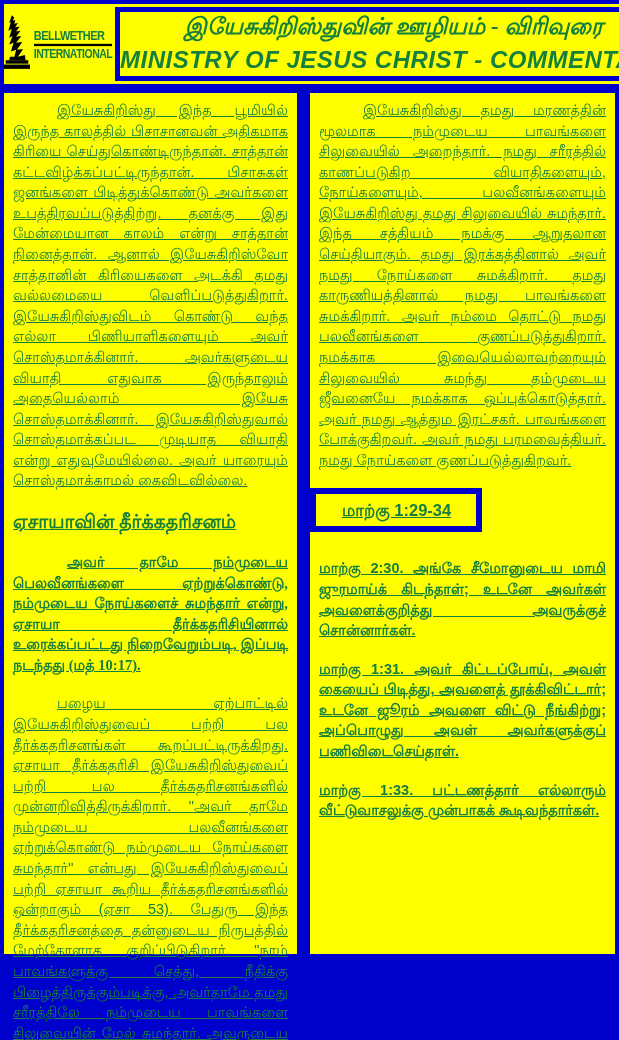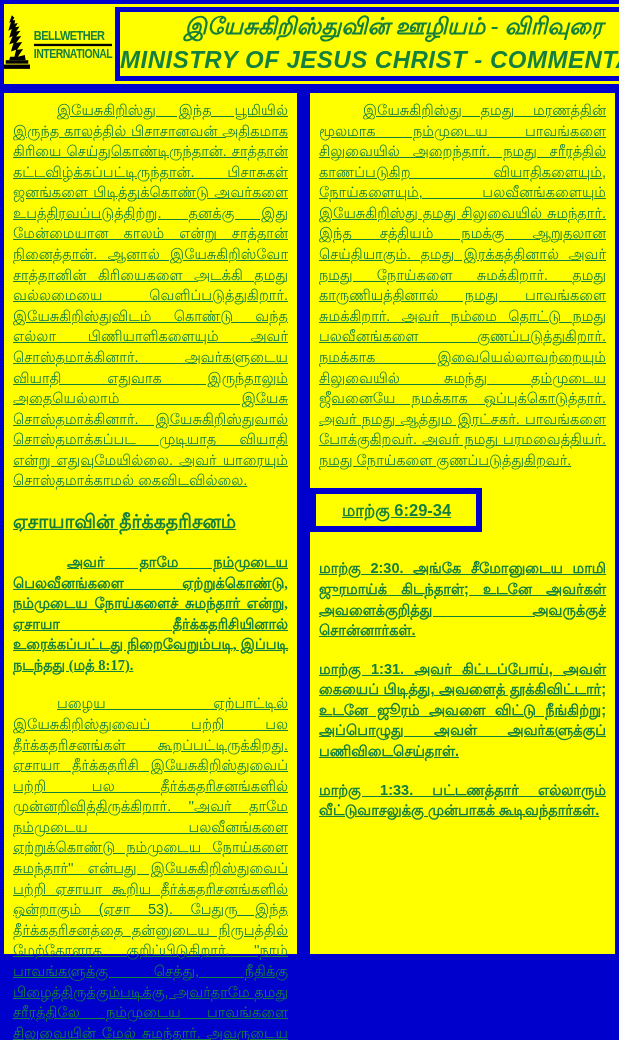--- a/index.html
+++ b/index.html
@@ -121,31 +121,31 @@
     </div>
   </div>
 
   <div class="header-rule"></div>
 
   <div class="body-area">
 
     <div class="col col-left">
       <p class="para">இயேசுகிறிஸ்து இந்த பூமியில் இருந்த காலத்தில் பிசாசானவன் அதிகமாக கிரியை செய்துகொண்டிருந்தான். சாத்தான் கட்டவிழ்க்கப்பட்டிருந்தான். பிசாசுகள் ஜனங்களை பிடித்துக்கொண்டு அவர்களை உபத்திரவப்படுத்திற்று. தனக்கு இது மேன்மையான காலம் என்று சாத்தான் நினைத்தான். ஆனால் இயேசுகிறிஸ்வோ சாத்தானின் கிரியைகளை அடக்கி தமது வல்லமையை வெளிப்படுத்துகிறார். இயேசுகிறிஸ்துவிடம் கொண்டு வந்த எல்லா பிணியாளிகளையும் அவர் சொஸ்தமாக்கினார். அவர்களுடைய வியாதி எதுவாக இருந்தாலும் அதையெல்லாம் இயேசு சொஸ்தமாக்கினார். இயேசுகிறிஸ்துவால் சொஸ்தமாக்கப்பட முடியாத வியாதி என்று எதுவுமேயில்லை. அவர் யாரையும் சொஸ்தமாக்காமல் கைவிடவில்லை.</p>
       <h3 class="sub-heading">ஏசாயாவின் தீர்க்கதரிசனம்</h3>
-      <p class="quote">அவர் தாமே நம்முடைய பெலவீனங்களை ஏற்றுக்கொண்டு, நம்முடைய நோய்களைச் சுமந்தார் என்று, ஏசாயா தீர்க்கதரிசியினால் உரைக்கப்பட்டது நிறைவேறும்படி, இப்படி நடந்தது (மத் 8:17).</p>
+      <p class="quote">அவர் தாமே நம்முடைய பெலவீனங்களை ஏற்றுக்கொண்டு, நம்முடைய நோய்களைச் சுமந்தார் என்று, ஏசாயா தீர்க்கதரிசியினால் உரைக்கப்பட்டது நிறைவேறும்படி, இப்படி நடந்தது (மத் 10:17).</p>
       <p class="para">பழைய ஏற்பாட்டில் இயேசுகிறிஸ்துவைப் பற்றி பல தீர்க்கதரிசனங்கள் கூறப்பட்டிருக்கிறது. ஏசாயா தீர்க்கதரிசி இயேசுகிறிஸ்துவைப் பற்றி பல தீர்க்கதரிசனங்களில் முன்னறிவித்திருக்கிறார். ''அவர் தாமே நம்முடைய பலவீனங்களை ஏற்றுக்கொண்டு நம்முடைய நோய்களை சுமந்தார்'' என்பது இயேசுகிறிஸ்துவைப் பற்றி ஏசாயா கூறிய தீர்க்கதரிசனங்களில் ஒன்றாகும் (ஏசா 53). பேதுரு இந்த தீர்க்கதரிசனத்தை தன்னுடைய நிருபத்தில் மேற்கோளாக குறிப்பிடுகிறார். ''நாம் பாவங்களுக்கு செத்து, நீதிக்கு பிழைத்திருக்கும்படிக்கு, அவர்தாமே தமது சரீரத்திலே நம்முடைய பாவங்களை சிலுவையின் மேல் சுமந்தார். அவருடைய தழும்புகளால் குணமானீர்கள்'' (1பேது 2:24) என்று பேதுரு தன்னுடைய நிருபத்தில் எழுதியிருக்கிறார். நம்முடைய நோய்களை சுமந்தார் என்று மத்தேயுவும், நம்முடைய பாவங்களை சுமந்தார் என்று பேதுருவும் எழுதியிருக்கிறார்கள். நம்முடைய பாவங்களே நமது வியாதிகளுக்கு காரணம். வியாதியின் மூலமாக நமக்கு துன்பம் வருகிறது. நமது பாவமே இந்த துன்பத்திற்கு மூலகாரணம்.</p>
     </div>
 
     <div class="col-divider"></div>
 
     <div class="col col-right">
       <p class="para">இயேசுகிறிஸ்து தமது மரணத்தின் மூலமாக நம்முடைய பாவங்களை சிலுவையில் அறைந்தார். நமது சரீரத்தில் காணப்படுகிற வியாதிகளையும், நோய்களையும், பலவீனங்களையும் இயேசுகிறிஸ்து தமது சிலுவையில் சுமந்தார். இந்த சத்தியம் நமக்கு ஆறுதலான செய்தியாகும். தமது இரக்கத்தினால் அவர் நமது நோய்களை சுமக்கிறார். தமது காருணியத்தினால் நமது பாவங்களை சுமக்கிறார். அவர் நம்மை தொட்டு நமது பலவீனங்களை குணப்படுத்துகிறார். நமக்காக இவையெல்லாவற்றையும் சிலுவையில் சுமந்து தம்முடைய ஜீவனையே நமக்காக ஒப்புக்கொடுத்தார். அவர் நமது ஆத்தும இரட்சகர். பாவங்களை போக்குகிறவர். அவர் நமது பரமவைத்தியர். நமது நோய்களை குணப்படுத்துகிறவர்.</p>
 
       <div class="section-box">
-        <span>மாற்கு 6:29-34</span>
+        <span>மாற்கு 1:29-34</span>
       </div>
 
       <p class="verse">மாற்கு 2:30. அங்கே சீமோனுடைய மாமி ஜுரமாய்க் கிடந்தாள்; உடனே அவர்கள் அவளைக்குறித்து அவருக்குச் சொன்னார்கள்.</p>
       <p class="verse">மாற்கு 1:31. அவர் கிட்டப்போய், அவள் கையைப் பிடித்து, அவளைத் தூக்கிவிட்டார்; உடனே ஜூரம் அவளை விட்டு நீங்கிற்று; அப்பொழுது அவள் அவர்களுக்குப் பணிவிடைசெய்தாள்.</p>
       <p class="verse">மாற்கு 1:33. பட்டணத்தார் எல்லாரும் வீட்டுவாசலுக்கு முன்பாகக் கூடிவந்தார்கள்.</p>
 
     </div>
   </div>
 
 </div>

